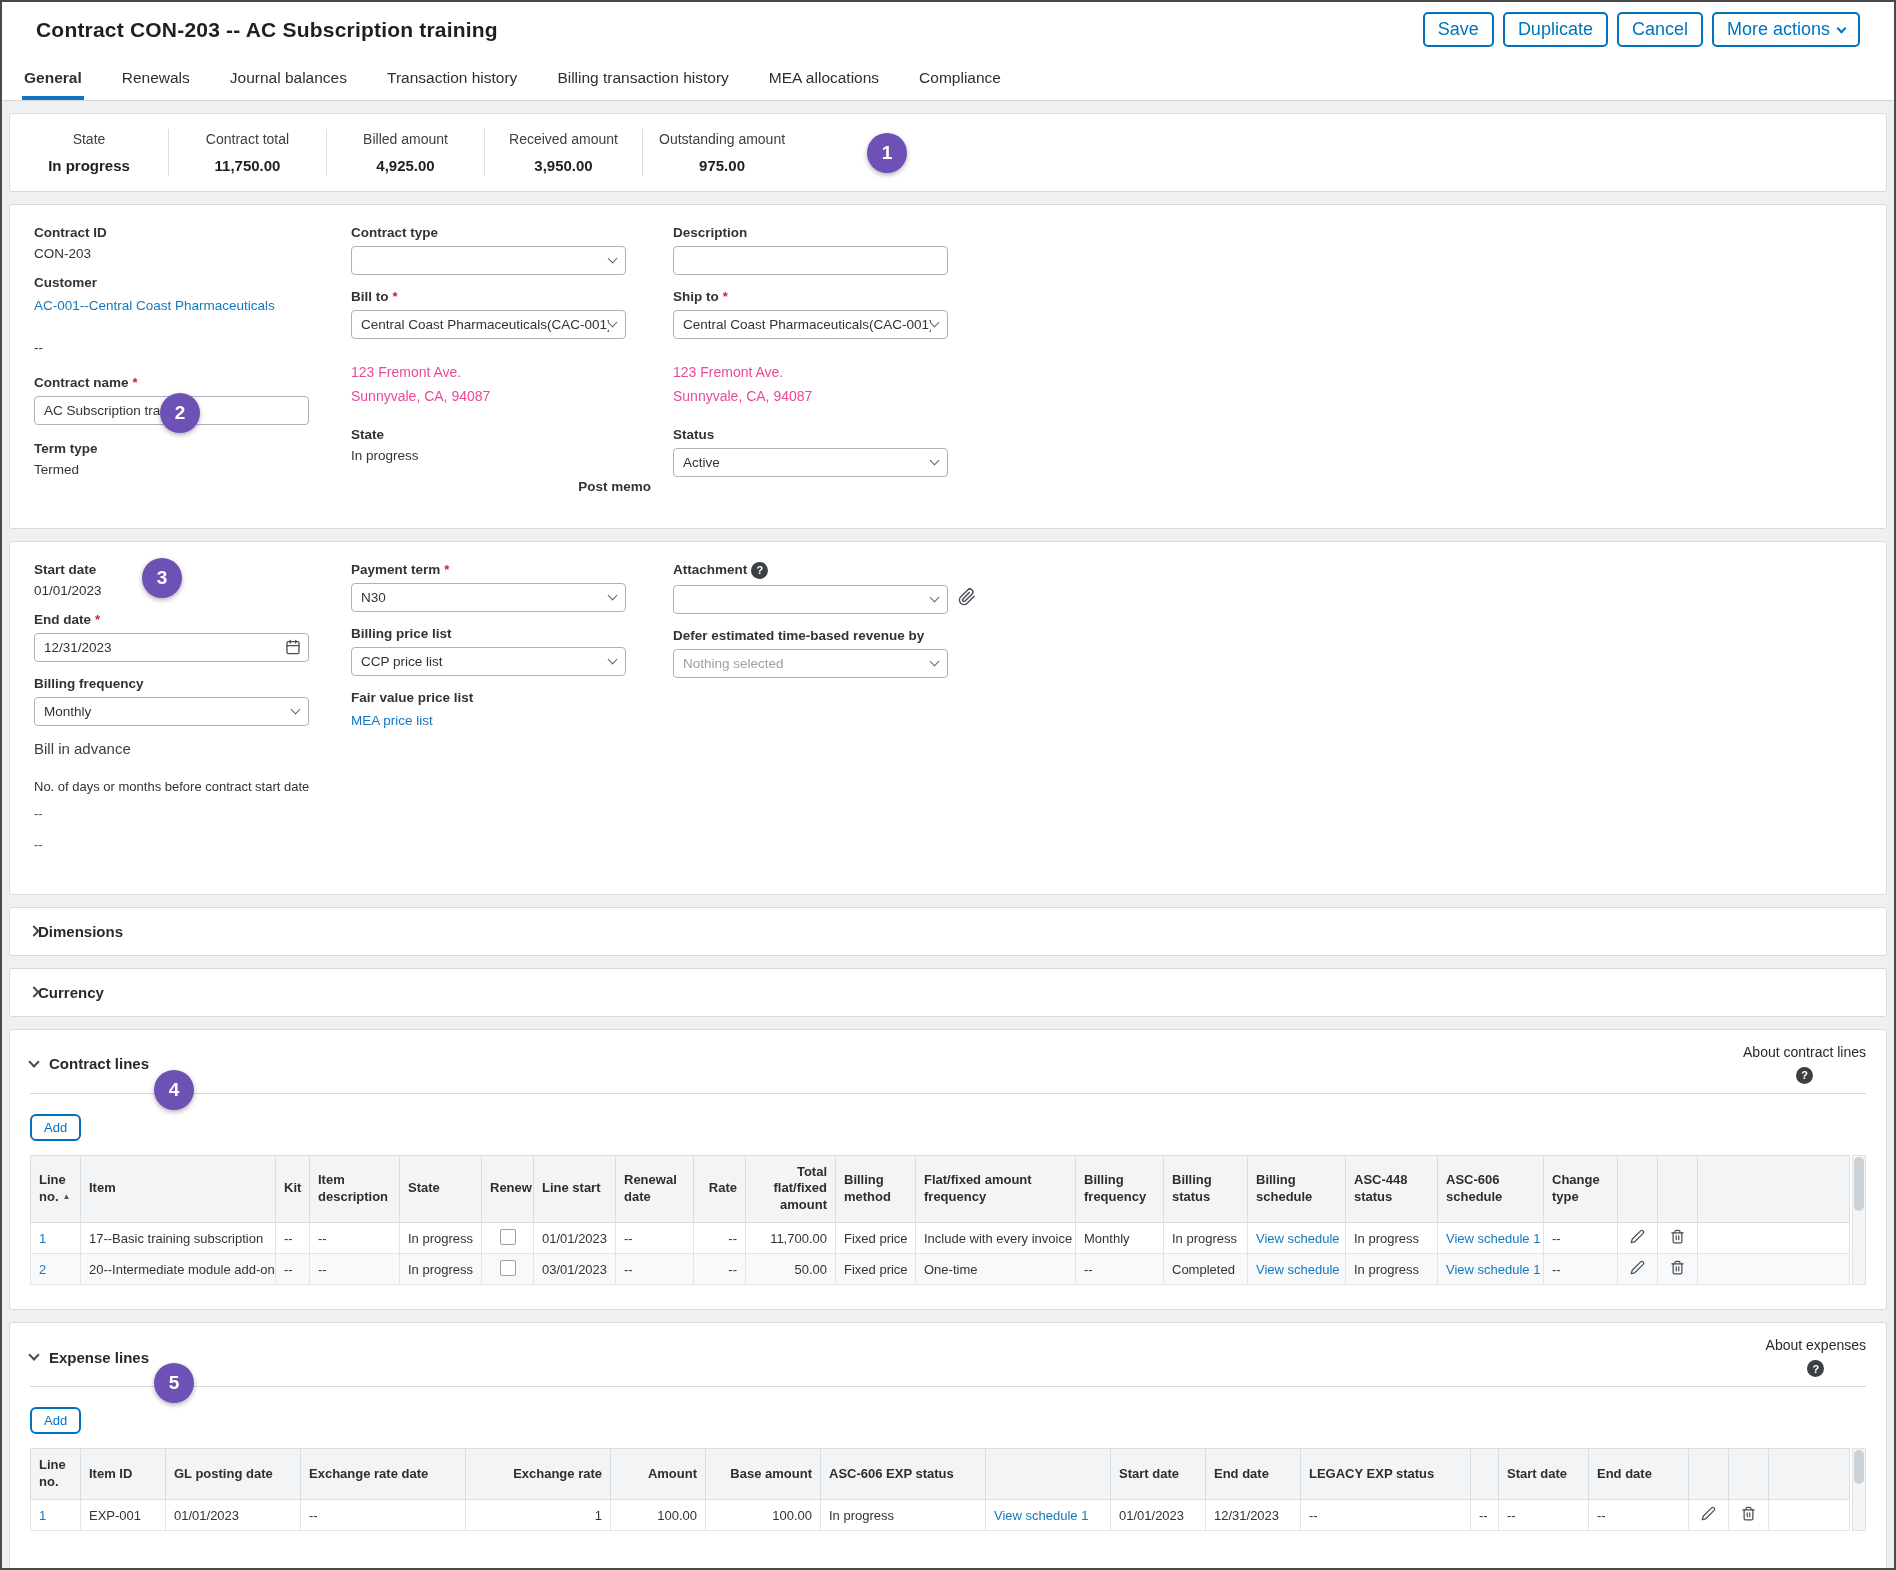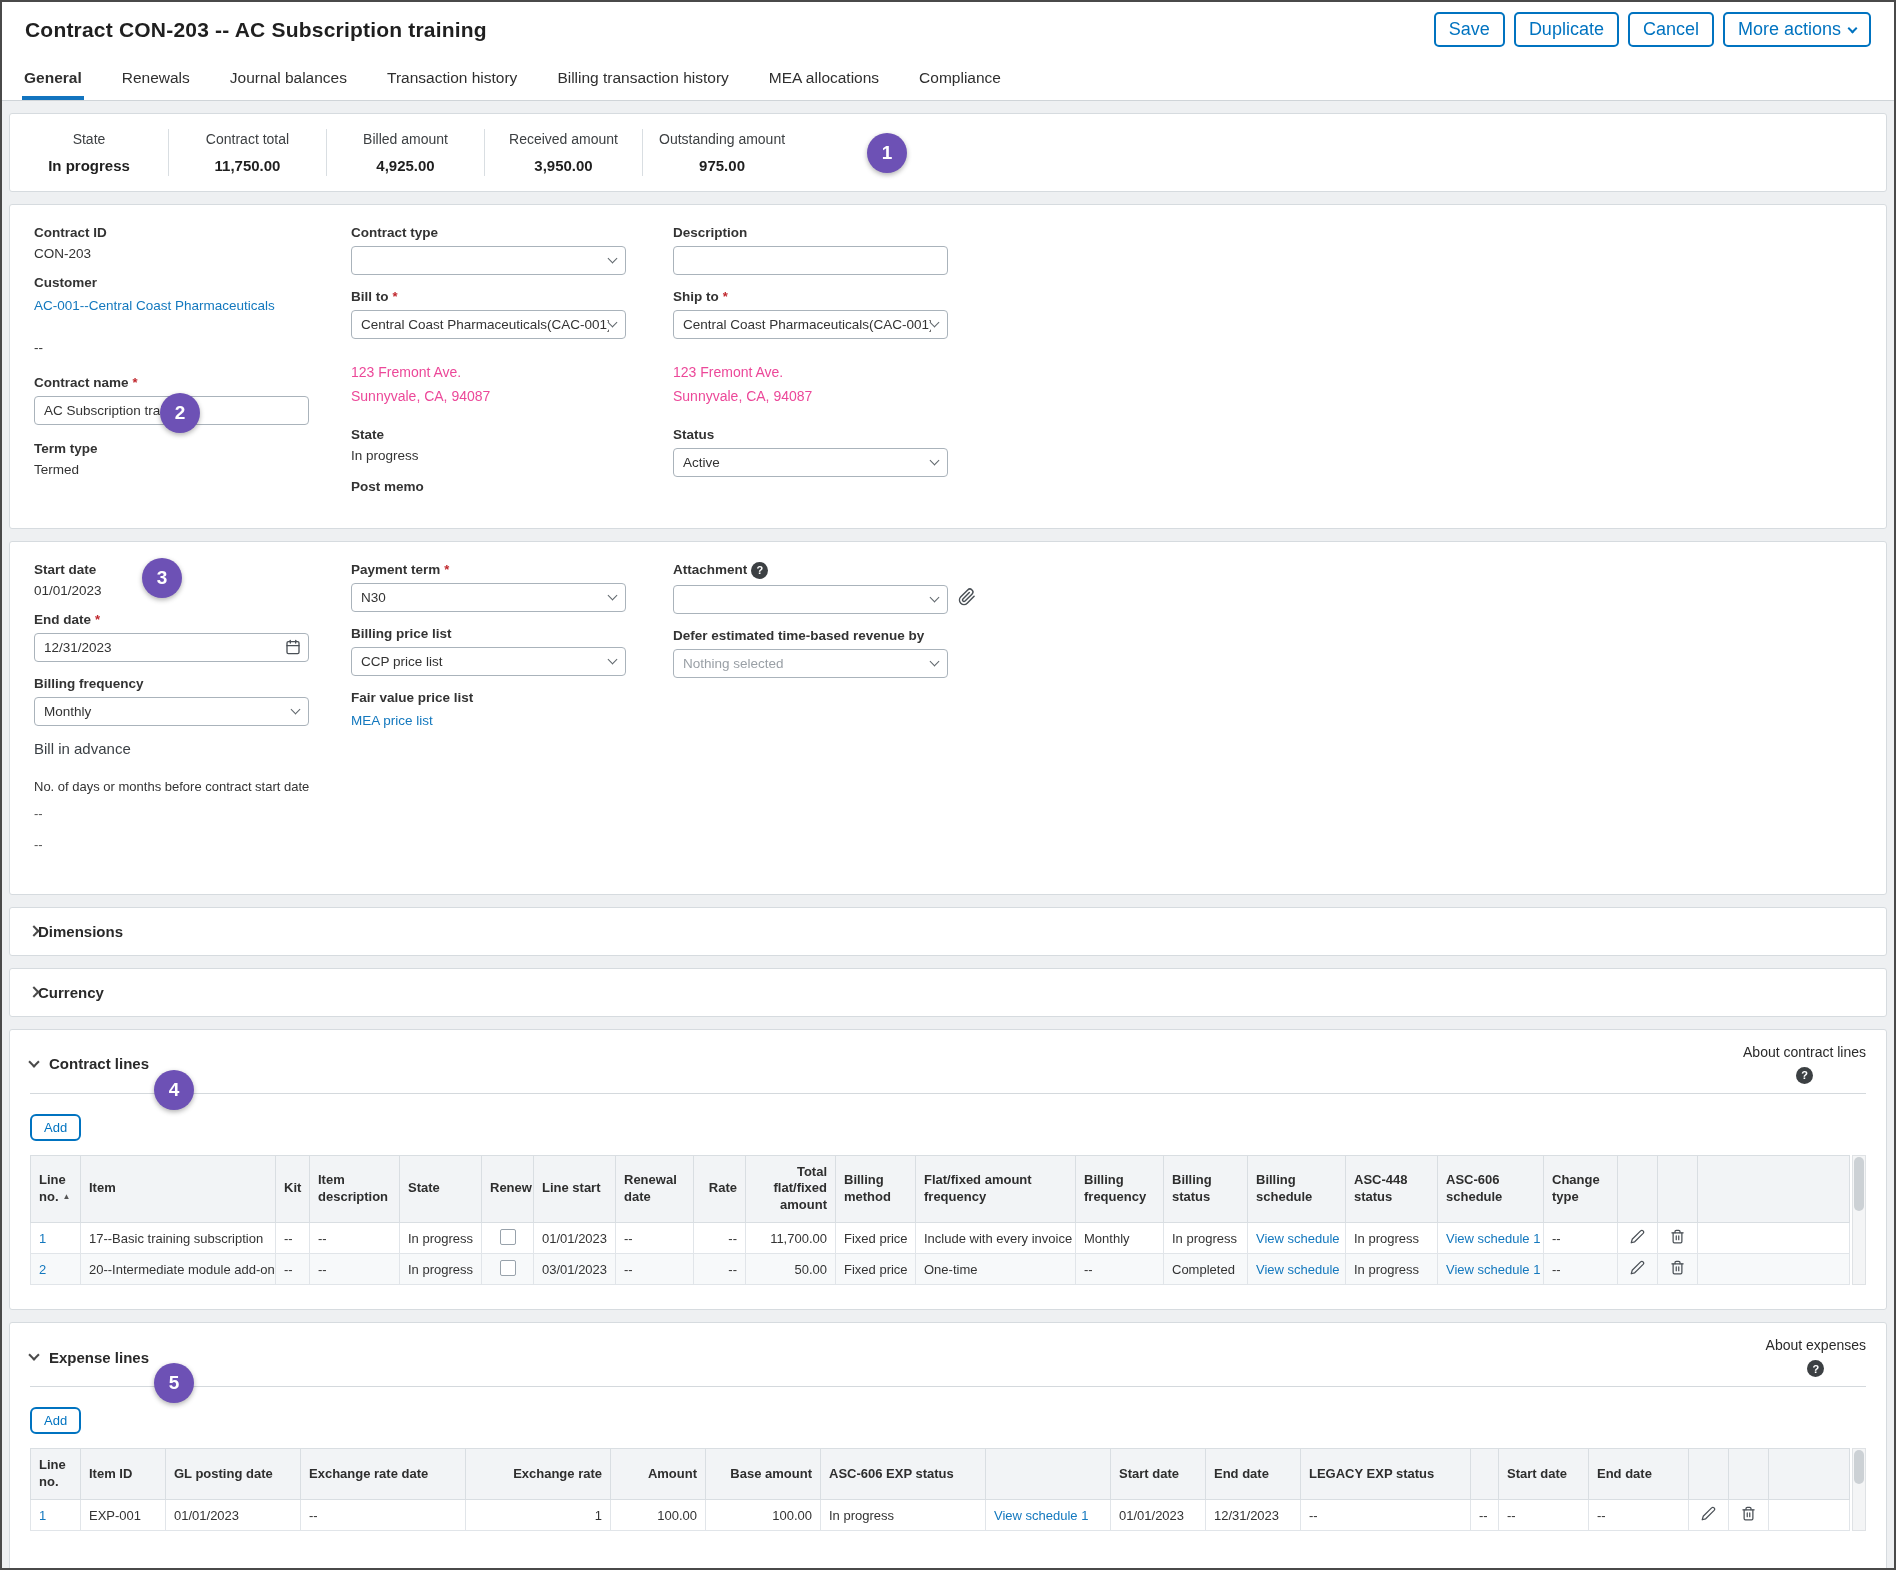--- a/index.html
+++ b/index.html
@@ -5,21 +5,21 @@
   * { box-sizing: border-box; margin: 0; padding: 0; }
   html,body { width: 1896px; height: 1570px; }
   body {
     font-family: "Liberation Sans", "DejaVu Sans", sans-serif;
     color: #2f2f2f;
     background: #eef0f2;
     border: 2px solid #4a4a4a;
     overflow: hidden;
   }
   
-  .topbar { background:#fff; display:flex; align-items:center; padding:10px 23px 6px; }
+  .topbar { background:#fff; display:flex; align-items:center; padding:10px 34px 6px; }
   .page-title { font-size:21px; font-weight:bold; color:#1f1f1f; letter-spacing:.2px; }
   .actions { margin-left:auto; display:flex; gap:9px; }
   .btn {
     background:#fff; border:2px solid #0073c0; color:#0073c0; border-radius:5px;
     font-size:18px; padding:5px 13px; cursor:pointer; display:flex; align-items:center; gap:8px;
     font-family:inherit;
   }
   .chev { width:7px; height:7px; border-right:2px solid #0073c0; border-bottom:2px solid #0073c0;
     transform:rotate(45deg); margin-top:-3px; }
   
@@ -62,21 +62,21 @@
     width:275px; height:29px; border:1px solid #aab3bb; border-radius:4px; padding:0 9px;
     display:flex; align-items:center; background:#fff; cursor:pointer;
   }
   .select .sel-txt { font-size:13.5px; color:#333; flex:1 1 auto; white-space:nowrap; overflow:hidden; }
   .select .sel-txt.placeholder { color:#9aa0a6; }
   .sel-chev { width:7px; height:7px; border-right:1.5px solid #5f6артx; border-right:1.5px solid #5f666c; border-bottom:1.5px solid #5f666c; transform:rotate(45deg); margin-top:-4px; }
   .input-wrap { position:relative; width:275px; }
   .input-wrap .txt { width:100%; padding-right:30px; }
   .input-icon { position:absolute; right:8px; top:6px; }
   .addr { font-size:14px; color:#ec4899; line-height:1.7; margin:22px 0 18px; }
-  .memo-label { font-size:13.5px; font-weight:bold; color:#333; margin-top:16px; }
+  .memo-label { font-size:13.5px; font-weight:bold; color:#333; margin-top:16px;text-align:right; }
   .clip-row { display:flex; align-items:center; gap:10px; }
   .help {
     width:17px; height:17px; border-radius:50%; background:#3c4043; color:#fff; font-size:11px;
     font-weight:bold; display:inline-flex; align-items:center; justify-content:center; flex:0 0 auto;
   }
   .bia-head { font-size:15px; color:#3a3f44; margin:10px 0 22px; }
   .bia-sub { font-size:13px; color:#333; margin-bottom:12px; }
   .bia-dash { font-size:13px; color:#555; margin-bottom:16px; }
   
   .collapsed { padding:15px 20px; display:flex; align-items:center; }

